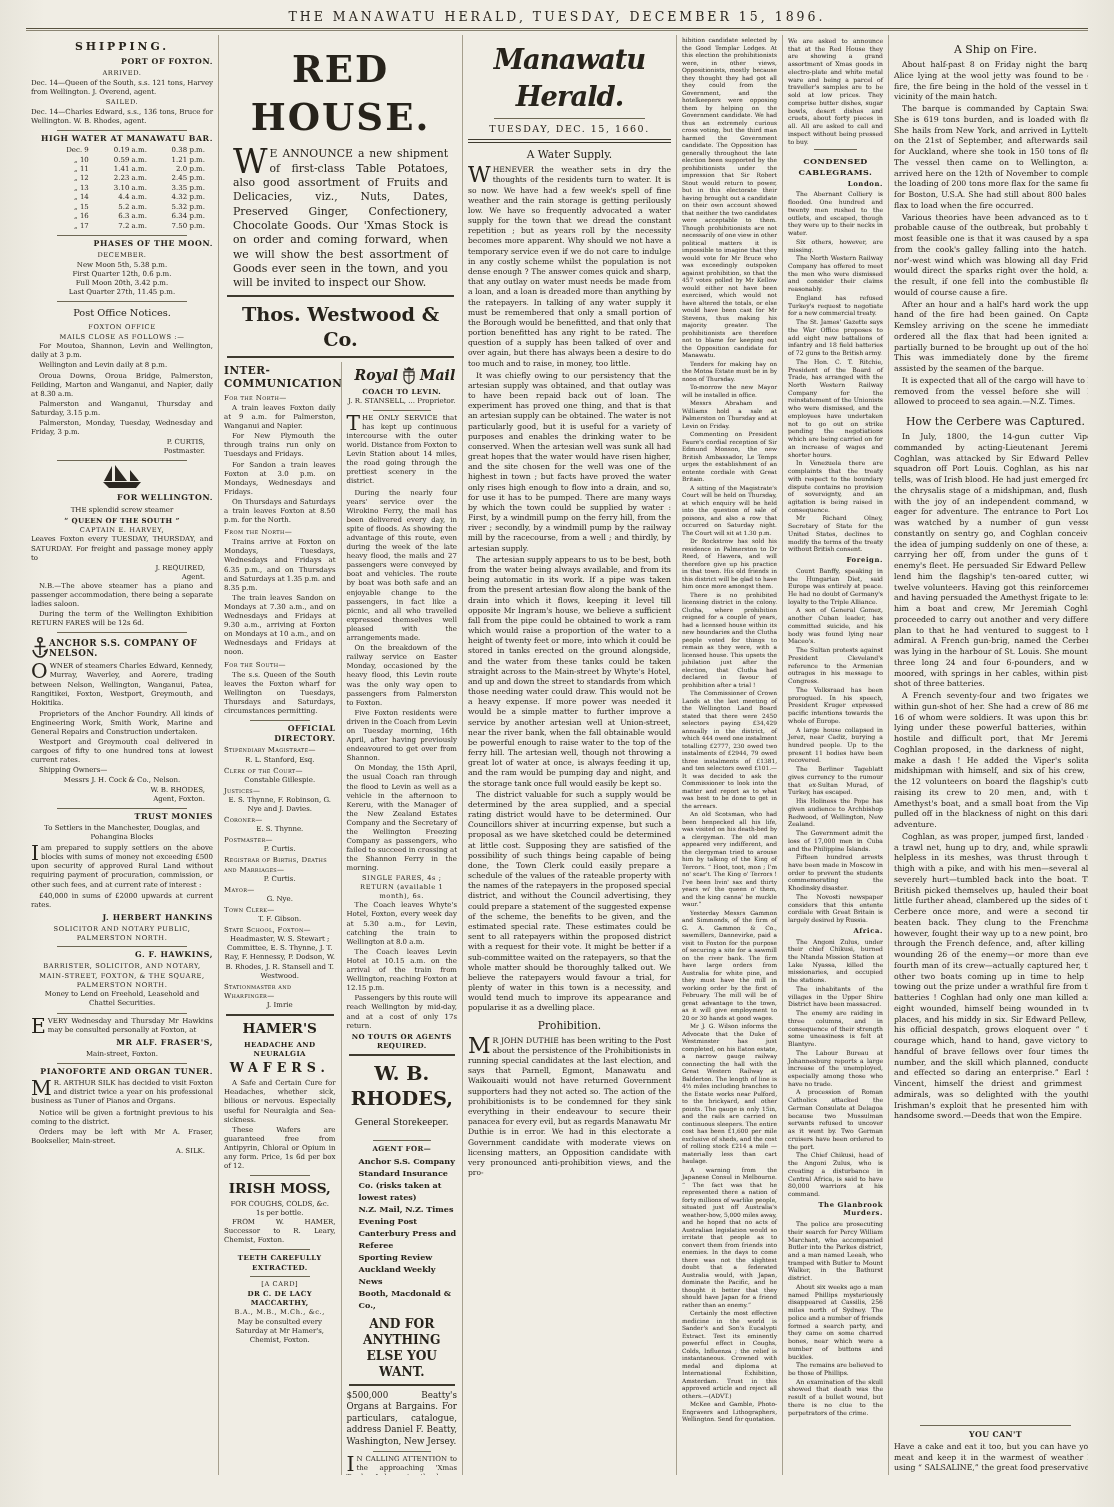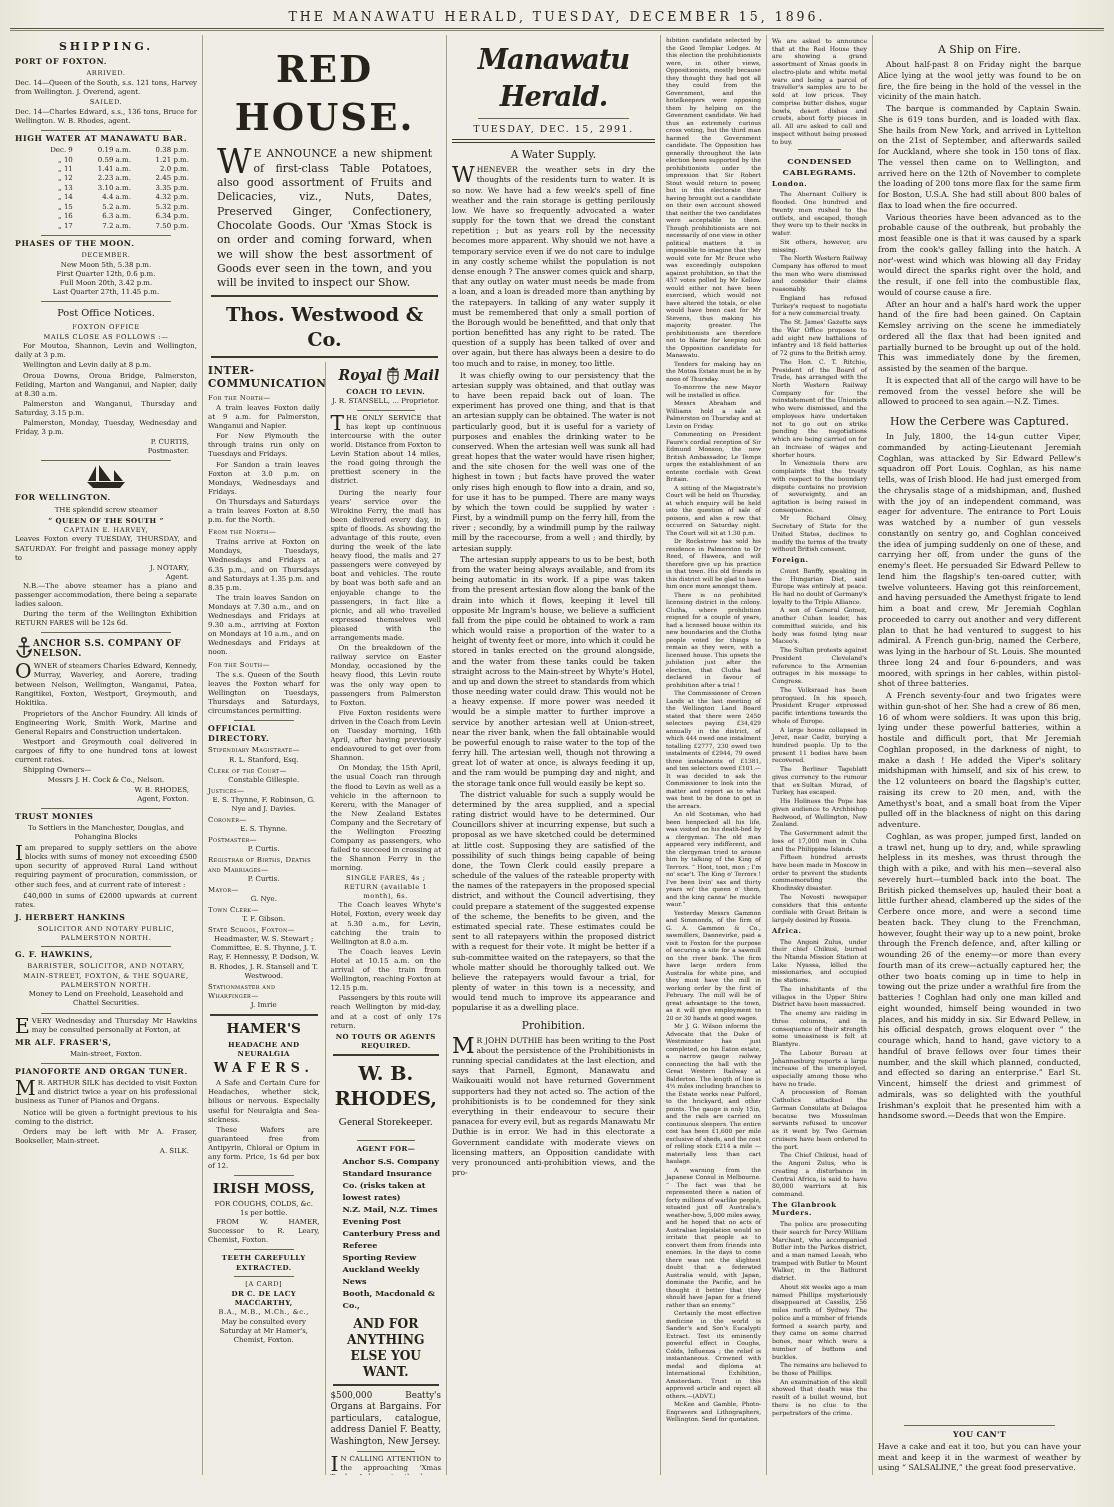--- a/index.html
+++ b/index.html
@@ -1,18 +1,18 @@
 <!DOCTYPE html>
 <html><head>
 <meta charset="utf-8">
 <style>
   *{margin:0;padding:0;box-sizing:border-box}
   html,body{width:1114px;height:1507px;overflow:hidden}
   body{background:#edeae1;color:#27231b;font-family:"DejaVu Serif","Liberation Serif",serif;}
-  .sheet{width:1114px;height:1507px;padding:6px 10px 8px;position:relative;background:
+  .sheet{width:1114px;height:1507px;padding:6px 26px 8px;position:relative;background:
     linear-gradient(90deg,#e7e4da 0,#f0ede4 4%,#f0ede4 96%,#e7e4da 100%);}
   .pagehead{text-align:center;font-size:12.5px;letter-spacing:3px;padding:3px 0 4px;color:#2b2720;}
   .headrule{border-top:1px solid #57513f;border-bottom:1px solid #8a8472;height:3px;margin-bottom:4px;}
   .body-cols{display:flex;height:1440px;overflow:hidden;}
   .col{padding:2px 5px 0;overflow:hidden;height:100%;}
   .col + .col{border-left:1px solid #a69f8d;}
   #c-shipping{flex:0 0 192px;font-size:7px;line-height:1.3;}
   #c-redhouse{flex:0 0 244px;font-size:7px;line-height:1.3;padding:2px 0 0;}
   #c-editorial{flex:0 0 214px;font-size:7.6px;line-height:1.34;}
   #c-briefs{flex:0 0 106px;font-size:5.9px;line-height:1.27;}
@@ -31,21 +31,21 @@
   .dropcap{float:left;font-size:2.9em;line-height:.82;padding:1px 2px 0 0;}
   .b-pd.lead{font-size:1.55em;line-height:1.32;padding:0 8px;text-align:justify;}
   .b-pd.lead .dropcap{font-size:3.1em;}
   .b-c{text-align:center;}
   .b-cb{text-align:center;font-weight:bold;letter-spacing:.4px;margin:1px 0;}
   .b-cs{text-align:center;font-size:.95em;letter-spacing:.6px;margin:1px 0;}
   .b-cs.dateline{font-size:1.25em;letter-spacing:1.5px;margin:4px 0 3px;}
   .b-r{text-align:right;padding-right:8px;}
   .b-lbl{font-variant:small-caps;letter-spacing:.4px;margin:3px 0 1px;}
   .b-h1{text-align:center;font-weight:bold;font-size:1.55em;letter-spacing:3px;margin:3px 0 2px;}
-  .b-h2{text-align:left;font-weight:bold;font-size:1.12em;letter-spacing:.6px;margin:3px 0 2px;}
+  .b-h2{text-align:right;font-weight:bold;font-size:1.12em;letter-spacing:.6px;margin:3px 0 2px;}
   .b-art{text-align:center;font-size:1.4em;margin:5px 0 3px;}
   #c-cables .b-h1{font-size:1.32em;letter-spacing:.5px;margin-top:6px;}
   .b-rule{border-top:1px solid #6e6754;margin:4px 26px 3px;}
   .b-ruleb{border-top:2px solid #3e3a2f;margin:4px 2px;}
   .b-ruled{border-top:1px solid #3e3a2f;border-bottom:1px solid #3e3a2f;height:4px;margin:3px 0;}
   .b-gap{height:6px;}
   .b-gap.grow{flex:1 1 auto;}
   .b-tbl{padding:0 8px;margin:1px 0 2px;}
   .trow{display:flex;justify-content:space-between;line-height:1.35;}
   .trow span:first-child{width:30%;}
@@ -153,21 +153,21 @@
         <div class="b-rule"></div>
         <div class="b-icon"><svg width="44" height="26" viewBox="0 0 44 26">
             <path fill="#2b2721" d="M3 18h38l-5 6H9z"></path>
             <path fill="#2b2721" d="M12 2v15H4zM15 1v16h12zM30 6v11h9z"></path>
           </svg></div>
         <div class="b-h2">FOR WELLINGTON.</div>
         <div class="b-c">THE splendid screw steamer</div>
         <div class="b-cb">“ QUEEN OF THE SOUTH ”</div>
         <div class="b-cs">CAPTAIN E. HARVEY,</div>
         <div class="b-pn">Leaves Foxton every TUESDAY, THURSDAY, and SATURDAY. For freight and passage money apply to</div>
-        <div class="b-r">J. NOTARY,</div>
+        <div class="b-r">J. REQUIRED,</div>
         <div class="b-r">Agent.</div>
         <div class="b-p">N.B.—The above steamer has a piano and passenger accommodation, there being a separate ladies saloon.</div>
         <div class="b-p">During the term of the Wellington Exhibition RETURN FARES will be 12s 6d.</div>
         <div class="b-rule"></div>
         <div class="b-iconhead">
           <span class="ih-icon"><svg width="18" height="24" viewBox="0 0 18 24">
               <g fill="none" stroke="#2b2721" stroke-width="1.6">
                 <circle cx="9" cy="4" r="2.2"></circle>
                 <path d="M9 6.2V19M3.5 10.5h11"></path>
                 <path d="M2 14c.8 4.8 4.5 7 7 7s6.2-2.2 7-7l-3 1.6"></path>
@@ -327,21 +327,21 @@
             <div class="b-ruleb"></div>
             <div class="b-pn big">$500,000 Beatty's Organs at Bargains. For particulars, catalogue, address Daniel F. Beatty, Washington, New Jersey.</div>
             <div class="b-rule"></div>
             <div class="b-pd"><span class="dropcap">I</span>N CALLING ATTENTION to the approaching 'Xmas Trade, I have to thank my Customers for the honor they have conferred upon me in placing me at the head of the Tailoring Trade in Foxton.</div>
           </div>
       </div>
     </section>
     <section class="col" id="c-editorial">
         <div class="b-disp masthead">Manawatu Herald.</div>
         <div class="b-rule"></div>
-        <div class="b-cs dateline">TUESDAY, DEC. 15, 2991.</div>
+        <div class="b-cs dateline">TUESDAY, DEC. 15, 1660.</div>
         <div class="b-ruled"></div>
         <div class="b-art">A Water Supply.</div>
         <div class="b-pd"><span class="dropcap">W</span>HENEVER the weather sets in dry the thoughts of the residents turn to water. It is so now. We have had a few week's spell of fine weather and the rain storage is getting perilously low. We have so frequently advocated a water supply for the town that we dread the constant repetition ; but as years roll by the necessity becomes more apparent. Why should we not have a temporary service even if we do not care to indulge in any costly scheme whilst the population is not dense enough ? The answer comes quick and sharp, that any outlay on water must needs be made from a loan, and a loan is dreaded more than anything by the ratepayers. In talking of any water supply it must be remembered that only a small portion of the Borough would be benefitted, and that only that portion benefitted has any right to be rated. The question of a supply has been talked of over and over again, but there has always been a desire to do too much and to raise, in money, too little.</div>
         <div class="b-p">It was chiefly owing to our persistency that the artesian supply was obtained, and that outlay was to have been repaid back out of loan. The experiment has proved one thing, and that is that an artesian supply can be obtained. The water is not particularly good, but it is useful for a variety of purposes and enables the drinking water to be conserved. When the artesian well was sunk all had great hopes that the water would have risen higher, and the site chosen for the well was one of the highest in town ; but facts have proved the water only rises high enough to flow into a drain, and so, for use it has to be pumped. There are many ways by which the town could be supplied by water : First, by a windmill pump on the ferry hill, from the river ; secondly, by a windmill pump by the railway mill by the racecourse, from a well ; and thirdly, by artesian supply.</div>
         <div class="b-p">The artesian supply appears to us to be best, both from the water being always available, and from its being automatic in its work. If a pipe was taken from the present artesian flow along the bank of the drain into which it flows, keeping it level till opposite Mr Ingram's house, we believe a sufficient fall from the pipe could be obtained to work a ram which would raise a proportion of the water to a height of twenty feet or more, into which it could be stored in tanks erected on the ground alongside, and the water from these tanks could be taken straight across to the Main-street by Whyte's Hotel, and up and down the street to standards from which those needing water could draw. This would not be a heavy expense. If more power was needed it would be a simple matter to further improve a service by another artesian well at Union-street, near the river bank, when the fall obtainable would be powerful enough to raise water to the top of the ferry hill. The artesian well, though not throwing a great lot of water at once, is always feeding it up, and the ram would be pumping day and night, and the storage tank once full would easily be kept so.</div>
         <div class="b-p">The district valuable for such a supply would be determined by the area supplied, and a special rating district would have to be determined. Our Councillors shiver at incurring expense, but such a proposal as we have sketched could be determined at little cost. Supposing they are satisfied of the possibility of such things being capable of being done, the Town Clerk could easily prepare a schedule of the values of the rateable property with the names of the ratepayers in the proposed special district, and without the Council advertising, they could prepare a statement of the suggested expense of the scheme, the benefits to be given, and the estimated special rate. These estimates could be sent to all ratepayers within the proposed district with a request for their vote. It might be better if a sub-committee waited on the ratepayers, so that the whole matter should be thoroughly talked out. We believe the ratepayers would favour a trial, for plenty of water in this town is a necessity, and would tend much to improve its appearance and popularise it as a dwelling place.</div>
         <div class="b-art">Prohibition.</div>
         <div class="b-pd"><span class="dropcap">M</span>R JOHN DUTHIE has been writing to the Post about the persistence of the Prohibitionists in running special candidates at the last election, and says that Parnell, Egmont, Manawatu and Waikouaiti would not have returned Government supporters had they not acted so. The action of the prohibitionists is to be condemned for they sink everything in their endeavour to secure their panacea for every evil, but as regards Manawatu Mr Duthie is in error. We had in this electorate a Government candidate with moderate views on licensing matters, an Opposition candidate with very pronounced anti-prohibition views, and the pro-</div>
       </section>
     <section class="col" id="c-briefs">

